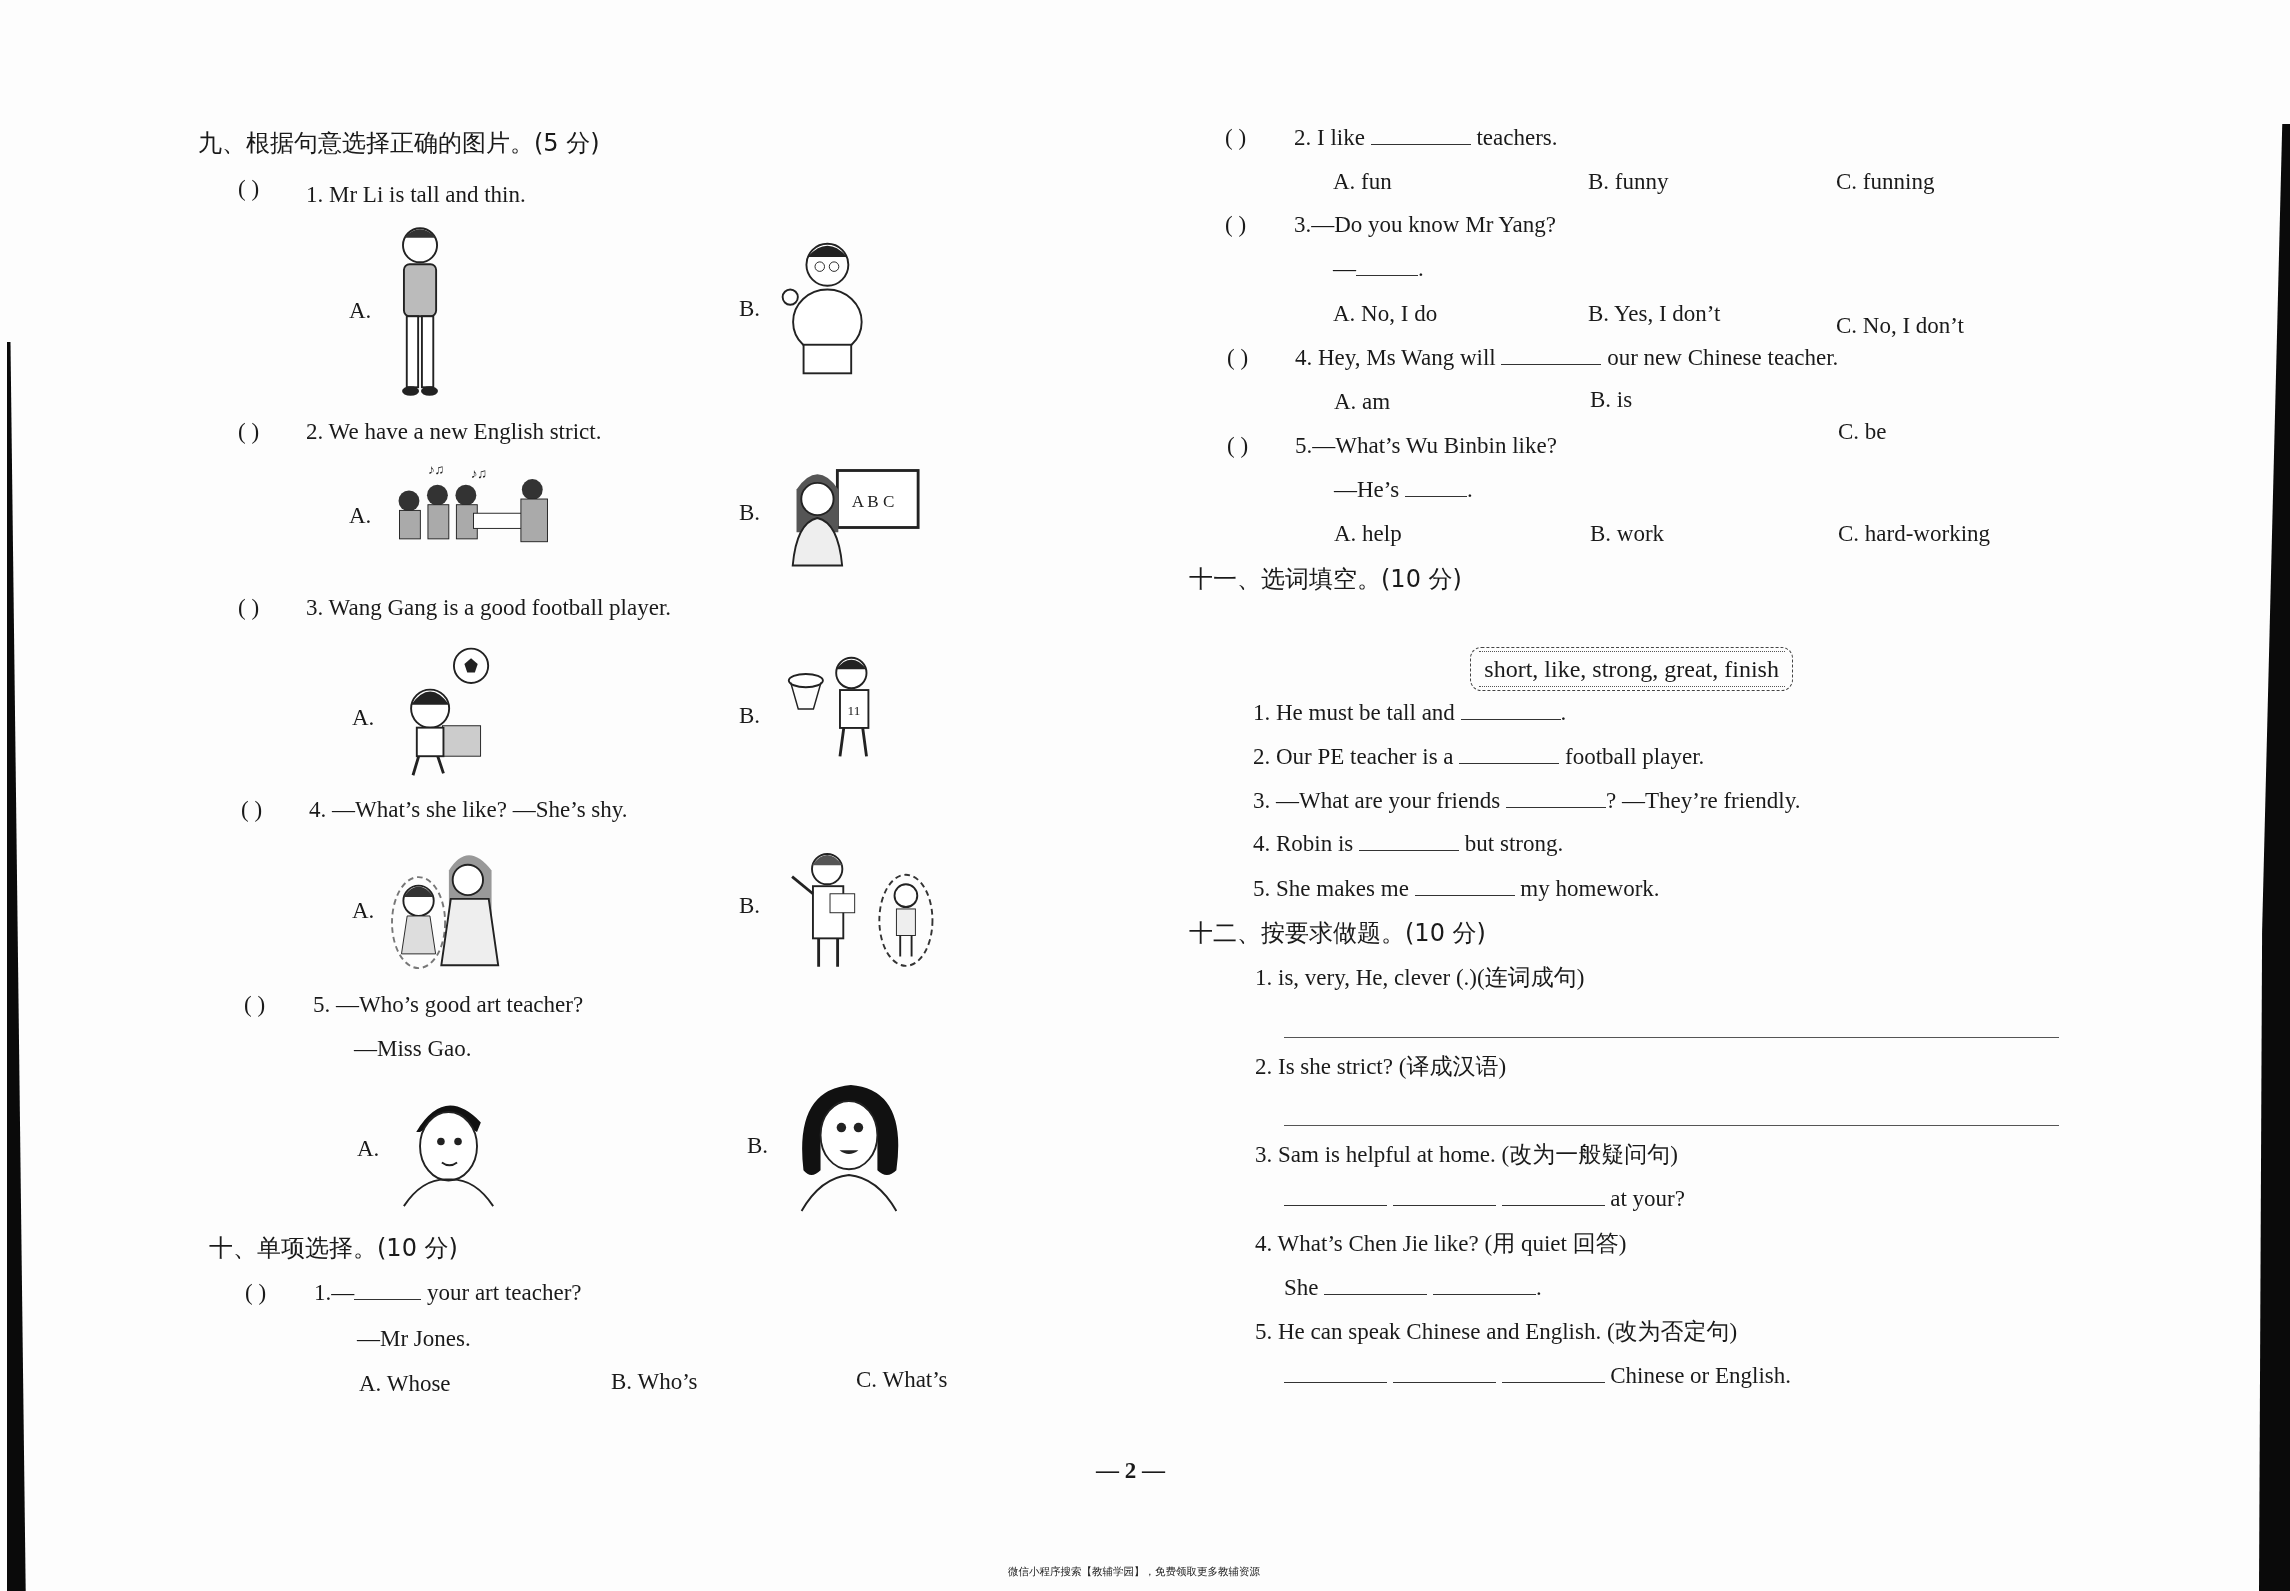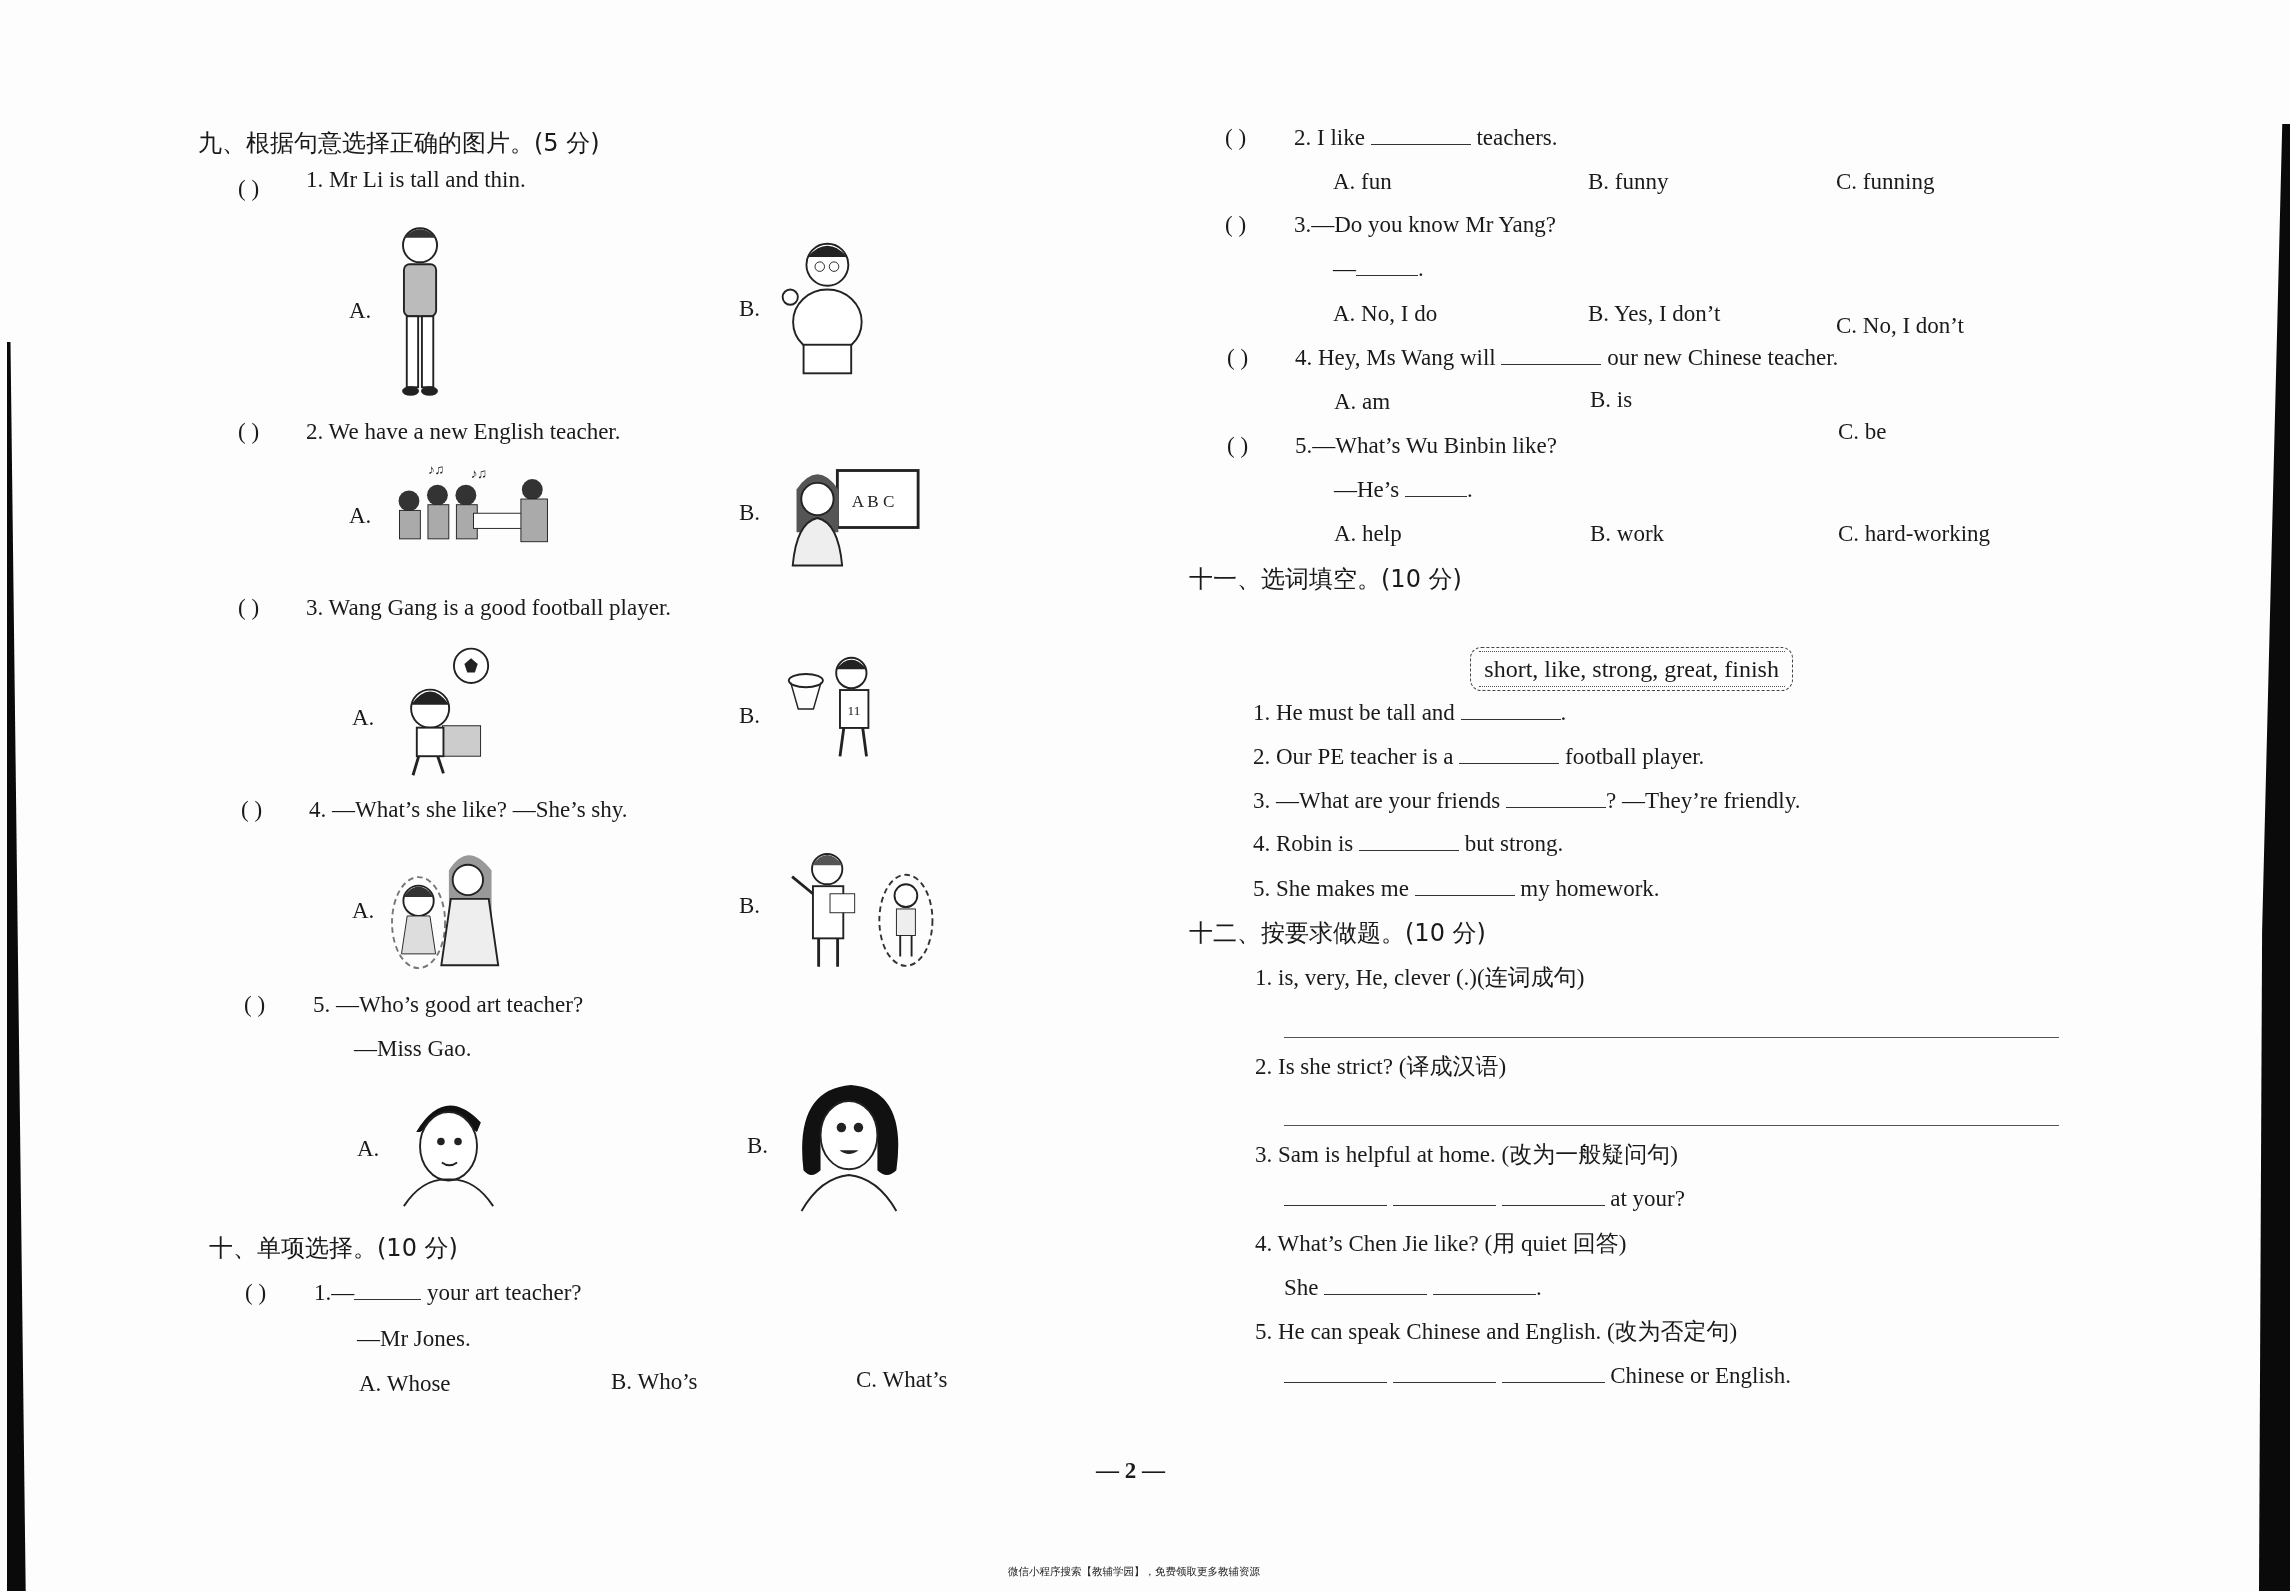--- a/index.html
+++ b/index.html
@@ -22,21 +22,21 @@
 </style>
 </head>
 <body>
 
 <div class="edge" style="left:6.7px;top:342px;width:19px;height:1249px;clip-path:polygon(0 0,20% 0,100% 100%,0 100%);"></div>
 <div class="edge" style="left:2259px;top:124px;width:31px;height:1468px;clip-path:polygon(75% 0,100% 0,100% 100%,0 100%,10% 55%);"></div>
 
 <div class="abs h" style="left:198px;top:129px;">九、根据句意选择正确的图片。(5 分)</div>
 
 <div class="abs t" style="left:238px;top:175px;">(        )</div>
-<div class="abs t" style="left:306px;top:166px;"><span>1.</span> <span>Mr Li is tall and thin.</span></div>
+<div class="abs t" style="left:306px;top:181px;"><span>1.</span> <span>Mr Li is tall and thin.</span></div>
 <div class="abs t" style="left:349px;top:297px;">A.</div>
 <svg class="pic" style="left:385px;top:224px;" width="71" height="176" viewBox="0 0 75 185">
   <circle cx="37" cy="22" r="18" fill="#fff" stroke="#222" stroke-width="2"></circle>
   <path d="M20 14 q17 -18 34 0" fill="#333"></path>
   <rect x="20" y="42" width="34" height="55" rx="6" fill="#bbb" stroke="#222" stroke-width="2"></rect>
   <rect x="23" y="97" width="12" height="75" fill="#fff" stroke="#222" stroke-width="2"></rect>
   <rect x="39" y="97" width="12" height="75" fill="#fff" stroke="#222" stroke-width="2"></rect>
   <ellipse cx="27" cy="176" rx="9" ry="5" fill="#222"></ellipse>
     <ellipse cx="47" cy="176" rx="9" ry="5" fill="#222"></ellipse>
 </svg>
@@ -45,21 +45,21 @@
   <circle cx="55" cy="28" r="22" fill="#fff" stroke="#222" stroke-width="2"></circle>
   <path d="M34 20 q21 -24 42 0" fill="#222"></path>
   <circle cx="47" cy="30" r="5" fill="none" stroke="#222"></circle>
     <circle cx="62" cy="30" r="5" fill="none" stroke="#222"></circle>
   <ellipse cx="55" cy="88" rx="36" ry="34" fill="#fff" stroke="#222" stroke-width="2"></ellipse>
   <rect x="30" y="112" width="50" height="30" fill="#fff" stroke="#222" stroke-width="2"></rect>
   <circle cx="16" cy="62" r="8" fill="#fff" stroke="#222" stroke-width="2"></circle>
 </svg>
 
 <div class="abs t" style="left:238px;top:418px;">(        )</div>
-<div class="abs t" style="left:306px;top:418px;"><span>2.</span> <span>We have a new English teacher.</span></div>
+<div class="abs t" style="left:306px;top:418px;"><span>2.</span> <span>We have a new English strict.</span></div>
 <div class="abs t" style="left:349px;top:502px;">A.</div>
 <svg class="pic" style="left:390px;top:461px;" width="166" height="95" viewBox="0 0 175 100">
   <text x="40" y="14" font-size="14" fill="#222">♪♫</text>
     <text x="85" y="18" font-size="14" fill="#222">♪♫</text>
   <circle cx="20" cy="42" r="11" fill="#333"></circle>
     <rect x="10" y="52" width="22" height="30" fill="#aaa" stroke="#222"></rect>
   <circle cx="50" cy="36" r="11" fill="#333"></circle>
     <rect x="40" y="46" width="22" height="36" fill="#aaa" stroke="#222"></rect>
   <circle cx="80" cy="36" r="11" fill="#333"></circle>
     <rect x="70" y="46" width="22" height="36" fill="#aaa" stroke="#222"></rect>

